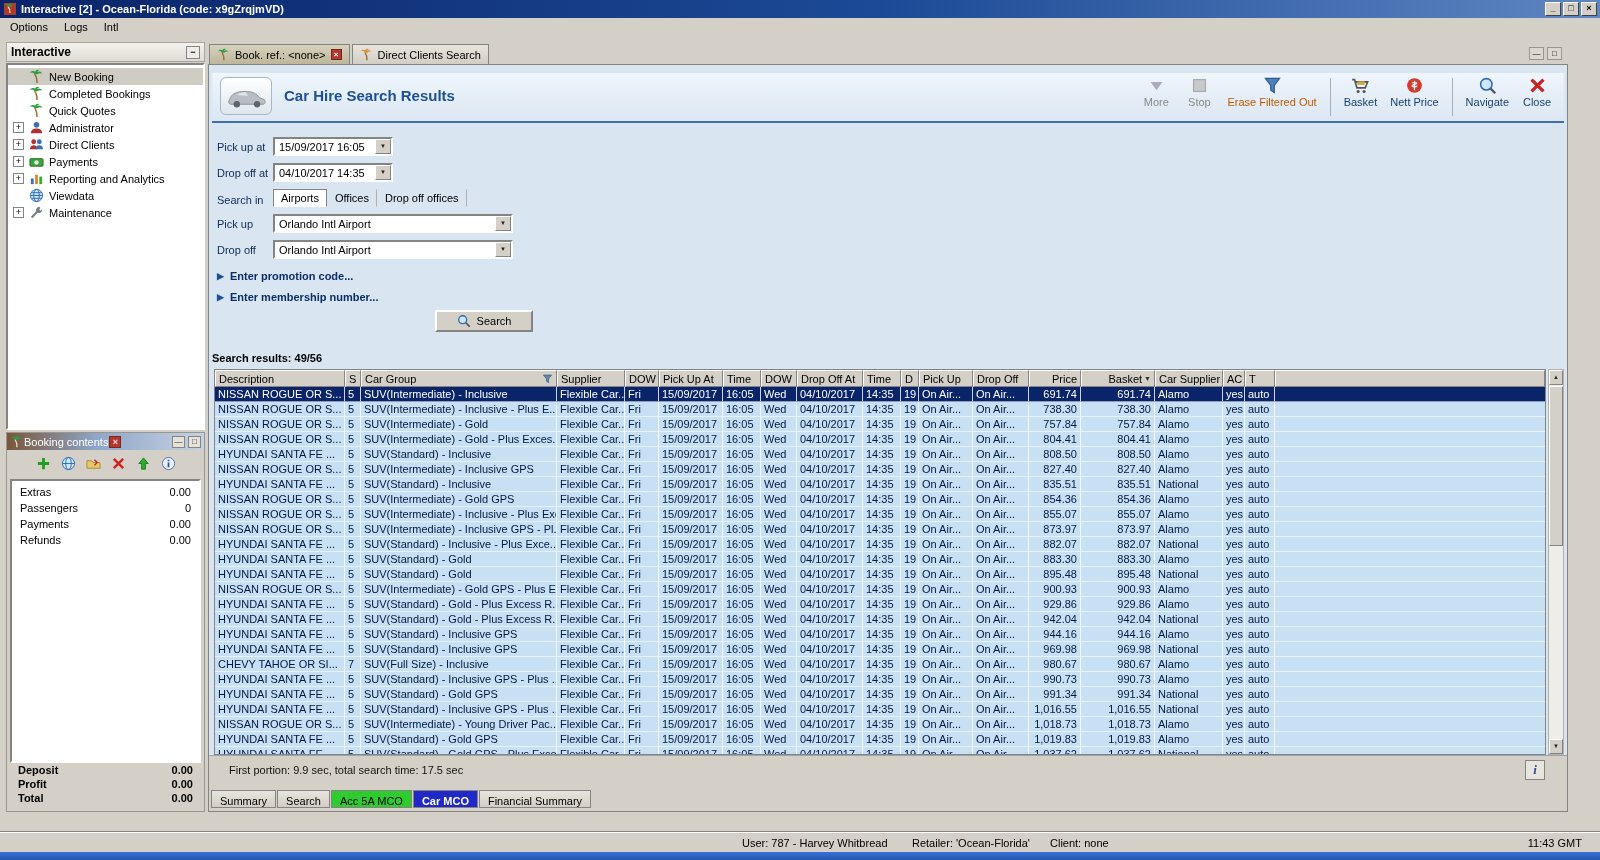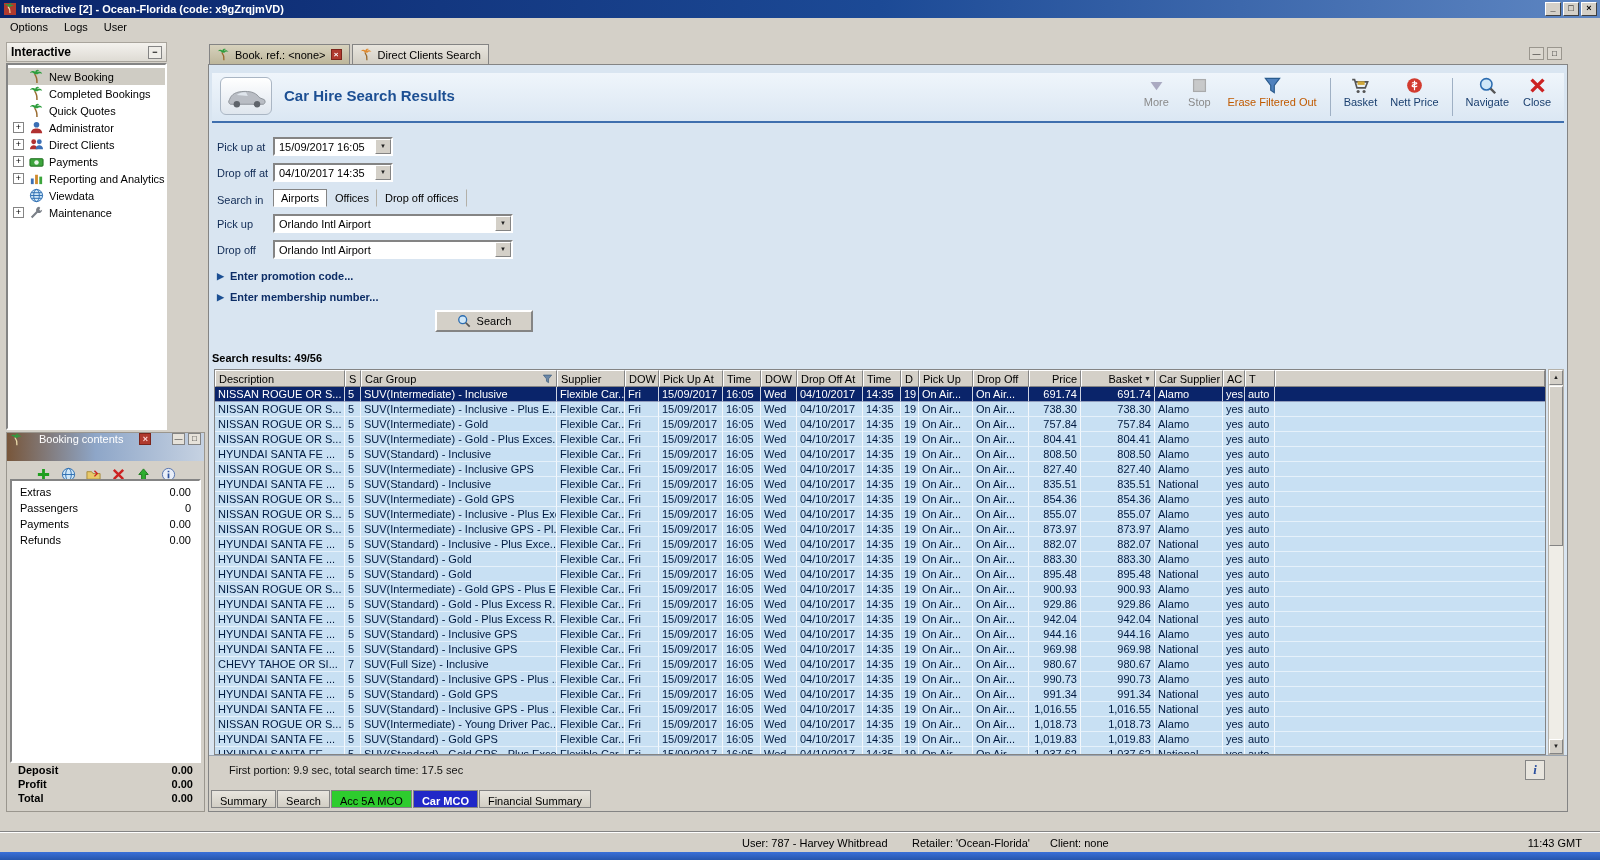--- a/index.html
+++ b/index.html
@@ -14,39 +14,39 @@
   .titlebar .title{font-weight:bold;font-size:11px;white-space:nowrap}
   .winbtns{margin-left:auto;display:flex;gap:2px}
   .winbtn{width:16px;height:14px;background:#d4d0c8;border:1px solid;border-color:#fff #404040 #404040 #fff;
     font-size:9px;line-height:11px;text-align:center;color:#000;font-weight:bold}
 
   
   .menubar{position:absolute;left:0;top:18px;width:1600px;height:18px;display:flex;align-items:center;padding-left:2px}
   .menu-item{padding:2px 8px;cursor:default}
 
   
-  .sidebar{position:absolute;left:6px;top:42px;width:161px;height:388px}
+  .sidebar{position:absolute;left:6px;top:42px;width:199px;height:388px}
   .sidebar-header{height:20px;display:flex;align-items:center;padding:0 4px;font-weight:bold;font-size:12px;
     border:1px solid #a8a49c;background:linear-gradient(#f4f2ee,#dedbd4)}
   .collapse-btn{margin-left:auto;width:14px;height:13px;border:1px solid #848484;background:#efede8;
     font-size:9px;line-height:10px;text-align:center}
   .tree{position:absolute;top:21px;left:0;right:0;bottom:0;background:#fff;
     border:2px solid;border-color:#848484 #fff #fff #848484;padding-top:3px;overflow:hidden}
   .tree-item{display:flex;align-items:center;height:17px;padding-left:5px;white-space:nowrap}
   .tree-item.selected{background:#cfccc4}
   .expander{width:11px;height:11px;min-width:11px;margin-right:5px;border:1px solid #848484;background:#fff;
     font-size:9px;line-height:9px;text-align:center}
   .expander.empty{border:none;background:transparent}
   .tree-icon{width:15px;height:15px;min-width:15px;margin-right:5px;display:inline-flex}
   .tree-icon svg,.bk-tool svg,.tool-icon svg,.tab-palm svg{width:100%;height:100%}
 
   
   .booking{position:absolute;left:6px;top:432px;width:199px;height:380px;background:#d4d0c8;border:1px solid #9a968e}
-  .booking-title{height:28px;background:linear-gradient(to right,#78563a,#8ea6c8 45%,#c6d2e2);color:#fff;
-    display:flex;align-items:flex-start;padding:0 3px;gap:16px}
+  .booking-title{height:17px;background:linear-gradient(to right,#78563a,#8ea6c8 45%,#c6d2e2);color:#fff;
+    display:flex;align-items:center;padding:0 3px;gap:1px}
   .bk-palm{width:13px;height:13px;display:inline-flex}
   .bk-close{color:#ffd9d9;background:#b03a2e;width:12px;height:12px;line-height:11px;text-align:center;
     font-size:9px;font-weight:bold;border:1px solid #7c241b}
   .bk-caption-btns{margin-left:auto;display:flex;gap:3px}
   .bk-cap-btn{width:13px;height:12px;background:#e6e2da;border:1px solid #848484;font-size:8px;line-height:10px;text-align:center;color:#222}
   .booking-toolbar{height:26px;display:flex;align-items:center;justify-content:center;gap:10px}
   .bk-tool{width:15px;height:15px;display:inline-flex}
   .bk-list{position:absolute;top:46px;left:3px;right:3px;bottom:48px;background:#fff;
     border:2px solid;border-color:#848484 #fff #fff #848484;padding-top:5px}
   .bk-row{display:flex;height:16px;padding:0 8px}
@@ -158,21 +158,21 @@
     <span class="winbtns">
       <span class="winbtn">_</span>
       <span class="winbtn">□</span>
       <span class="winbtn">×</span>
     </span>
   </div>
 
   <div class="menubar" id="menubar">
       <div class="menu-item">Options</div>
       <div class="menu-item">Logs</div>
-      <div class="menu-item">User</div>
+      <div class="menu-item">Intl</div>
     </div>
 
   <div class="sidebar">
     <div class="sidebar-header">
       <span>Interactive</span>
       <span class="collapse-btn">−</span>
     </div>
     <div class="tree" id="sidebar-tree">
         <div class="tree-item selected">
           <span class="expander empty"></span>

